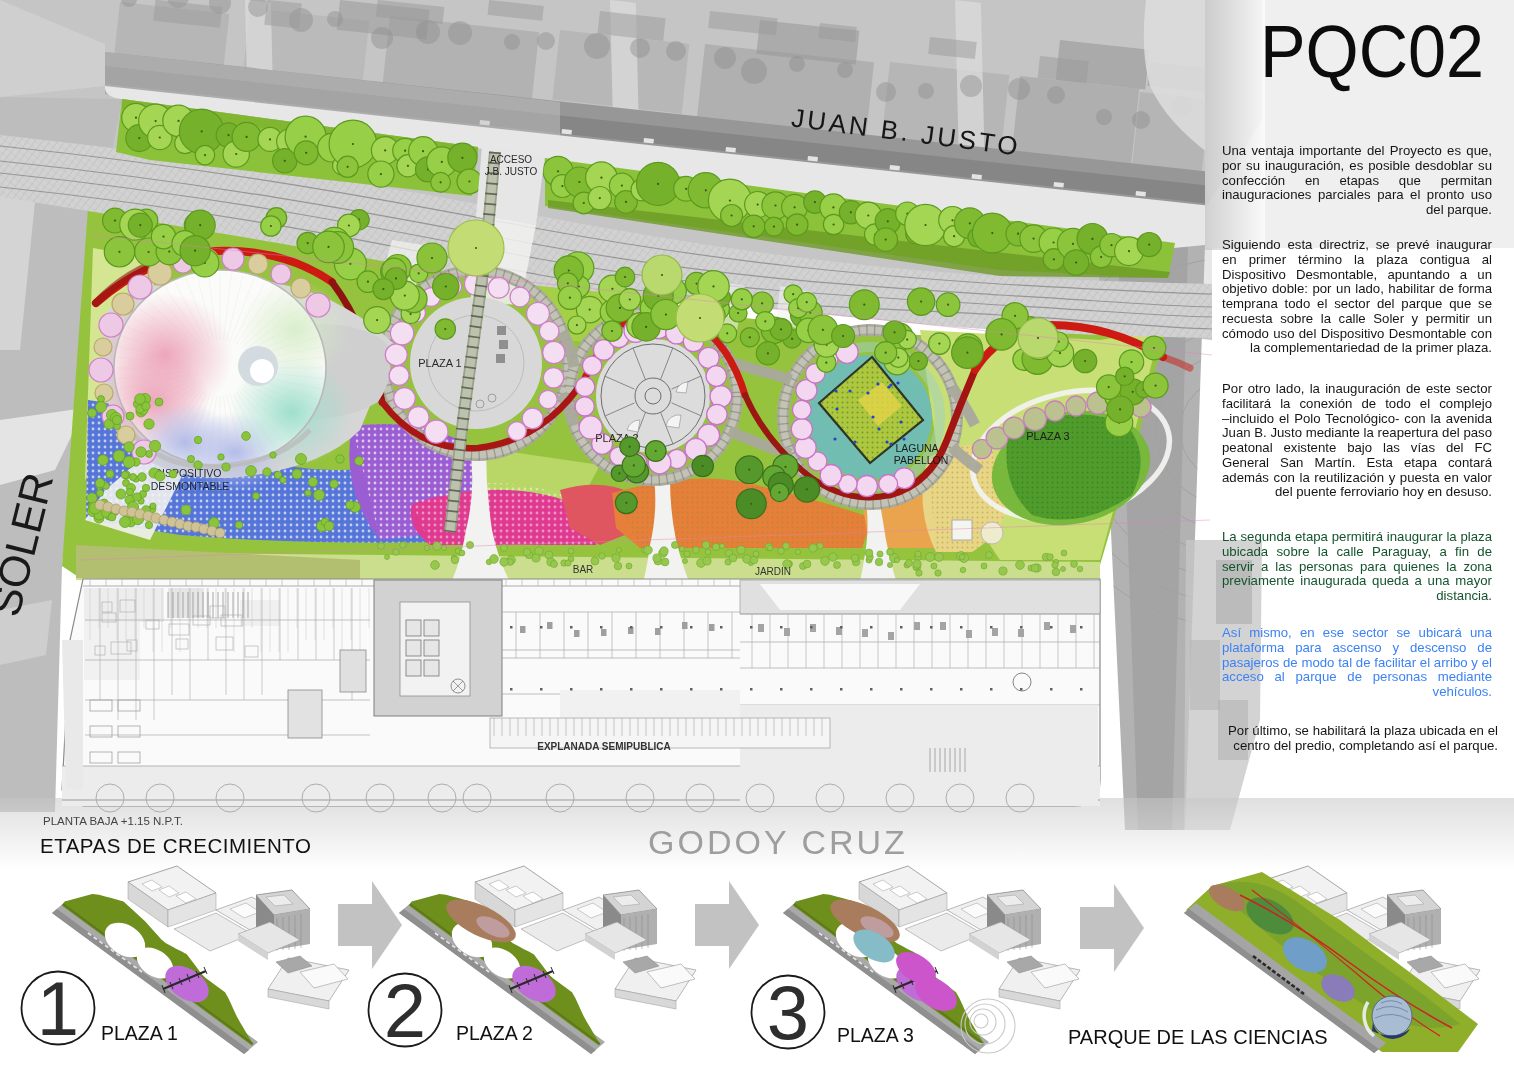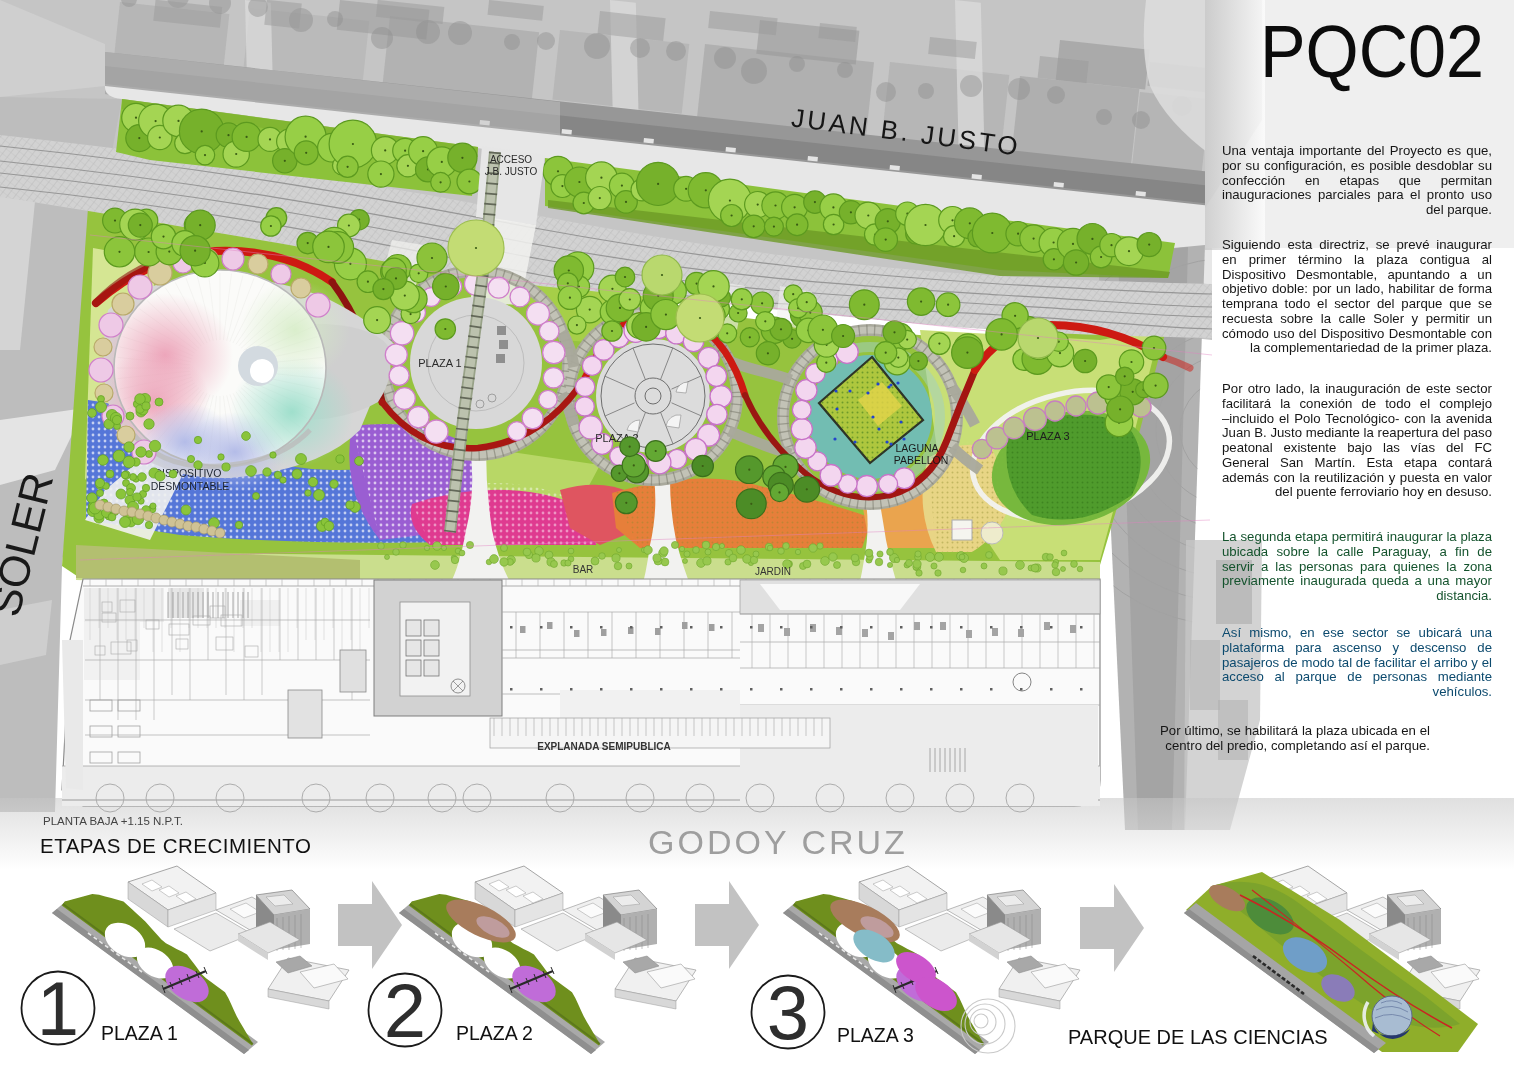--- a/index.html
+++ b/index.html
@@ -1712,23 +1712,23 @@
 <path d="M1373,1022 A20,20 0 0 0 1410,1029 Q1394,1041 1372,1031 Z" fill="#26386e"></path>
 <path d="M1381,1003 Q1392,998 1402,1004 M1376,1010 Q1392,1002 1408,1012 M1375,1018 Q1392,1010 1410,1020" stroke="#7083a8" stroke-width="0.9" fill="none"></path>
 <line x1="1253" y1="956" x2="1304" y2="994" stroke="#2a2a2a" stroke-width="2.6" stroke-dasharray="4,2"></line>
 </g>
 
 <text x="1068" y="1044" font-size="20" fill="#111" font-family="Liberation Sans,sans-serif">PARQUE DE LAS CIENCIAS</text>
 
 <text x="1484" y="77" font-size="75" fill="#0c0c0c" text-anchor="end" textLength="224" lengthAdjust="spacingAndGlyphs" font-family="Liberation Sans,sans-serif">PQC02</text>
 </svg>
 
-<div style="position:absolute;left:1222px;top:144px;width:270px;text-align:justify;text-align-last:right;font-size:13.2px;line-height:14.75px;color:#161616">Una ventaja importante del Proyecto es que, por su configuración, es posible desdoblar su confección en etapas que permitan inauguraciones parciales para el pronto uso del parque.</div>
+<div style="position:absolute;left:1222px;top:144px;width:270px;text-align:justify;text-align-last:right;font-size:13.2px;line-height:14.75px;color:#161616">Una ventaja importante del Proyecto es que, por su inauguración, es posible desdoblar su confección en etapas que permitan inauguraciones parciales para el pronto uso del parque.</div>
 
 <div style="position:absolute;left:1222px;top:238px;width:270px;text-align:justify;text-align-last:right;font-size:13.2px;line-height:14.75px;color:#161616">Siguiendo esta directriz, se prevé inaugurar en primer término la plaza contigua al Dispositivo Desmontable, apuntando a un objetivo doble: por un lado, habilitar de forma temprana todo el sector del parque que se recuesta sobre la calle Soler y permitir un cómodo uso del Dispositivo Desmontable con la complementariedad de la primer plaza.</div>
 
 <div style="position:absolute;left:1222px;top:382px;width:270px;text-align:justify;text-align-last:right;font-size:13.2px;line-height:14.75px;color:#161616">Por otro lado, la inauguración de este sector facilitará la conexión de todo el complejo –⁠incluido el Polo Tecnológico- con la avenida Juan B. Justo mediante la reapertura del paso peatonal existente bajo las vías del FC General San Martín. Esta etapa contará además con la reutilización y puesta en valor del puente ferroviario hoy en desuso.</div>
 
 <div style="position:absolute;left:1222px;top:530px;width:270px;text-align:justify;text-align-last:right;font-size:13.2px;line-height:14.75px;color:#14532d">La segunda etapa permitirá inaugurar la plaza ubicada sobre la calle Paraguay, a fin de servir a las personas para quienes la zona previamente inaugurada queda a una mayor distancia.</div>
 
-<div style="position:absolute;left:1222px;top:626px;width:270px;text-align:justify;text-align-last:right;font-size:13.2px;line-height:14.75px;color:#0c4a6e">Así mismo, en ese sector se ubicará una plataforma para ascenso y descenso de pasajeros de modo tal de facilitar el arribo y el acceso al parque de personas mediante vehículos.</div>
-
-<div style="position:absolute;left:1160px;top:724px;width:270px;text-align:justify;text-align-last:right;font-size:13.2px;line-height:14.75px;color:#161616">Por último, se habilitará la plaza ubicada en el centro del predio, completando así el parque.</div>
+<div style="position:absolute;left:1222px;top:626px;width:270px;text-align:justify;text-align-last:right;font-size:13.2px;line-height:14.75px;color:#3b82f6">Así mismo, en ese sector se ubicará una plataforma para ascenso y descenso de pasajeros de modo tal de facilitar el arribo y el acceso al parque de personas mediante vehículos.</div>
+
+<div style="position:absolute;left:1228px;top:724px;width:270px;text-align:justify;text-align-last:right;font-size:13.2px;line-height:14.75px;color:#161616">Por último, se habilitará la plaza ubicada en el centro del predio, completando así el parque.</div>
 
 </body></html>

